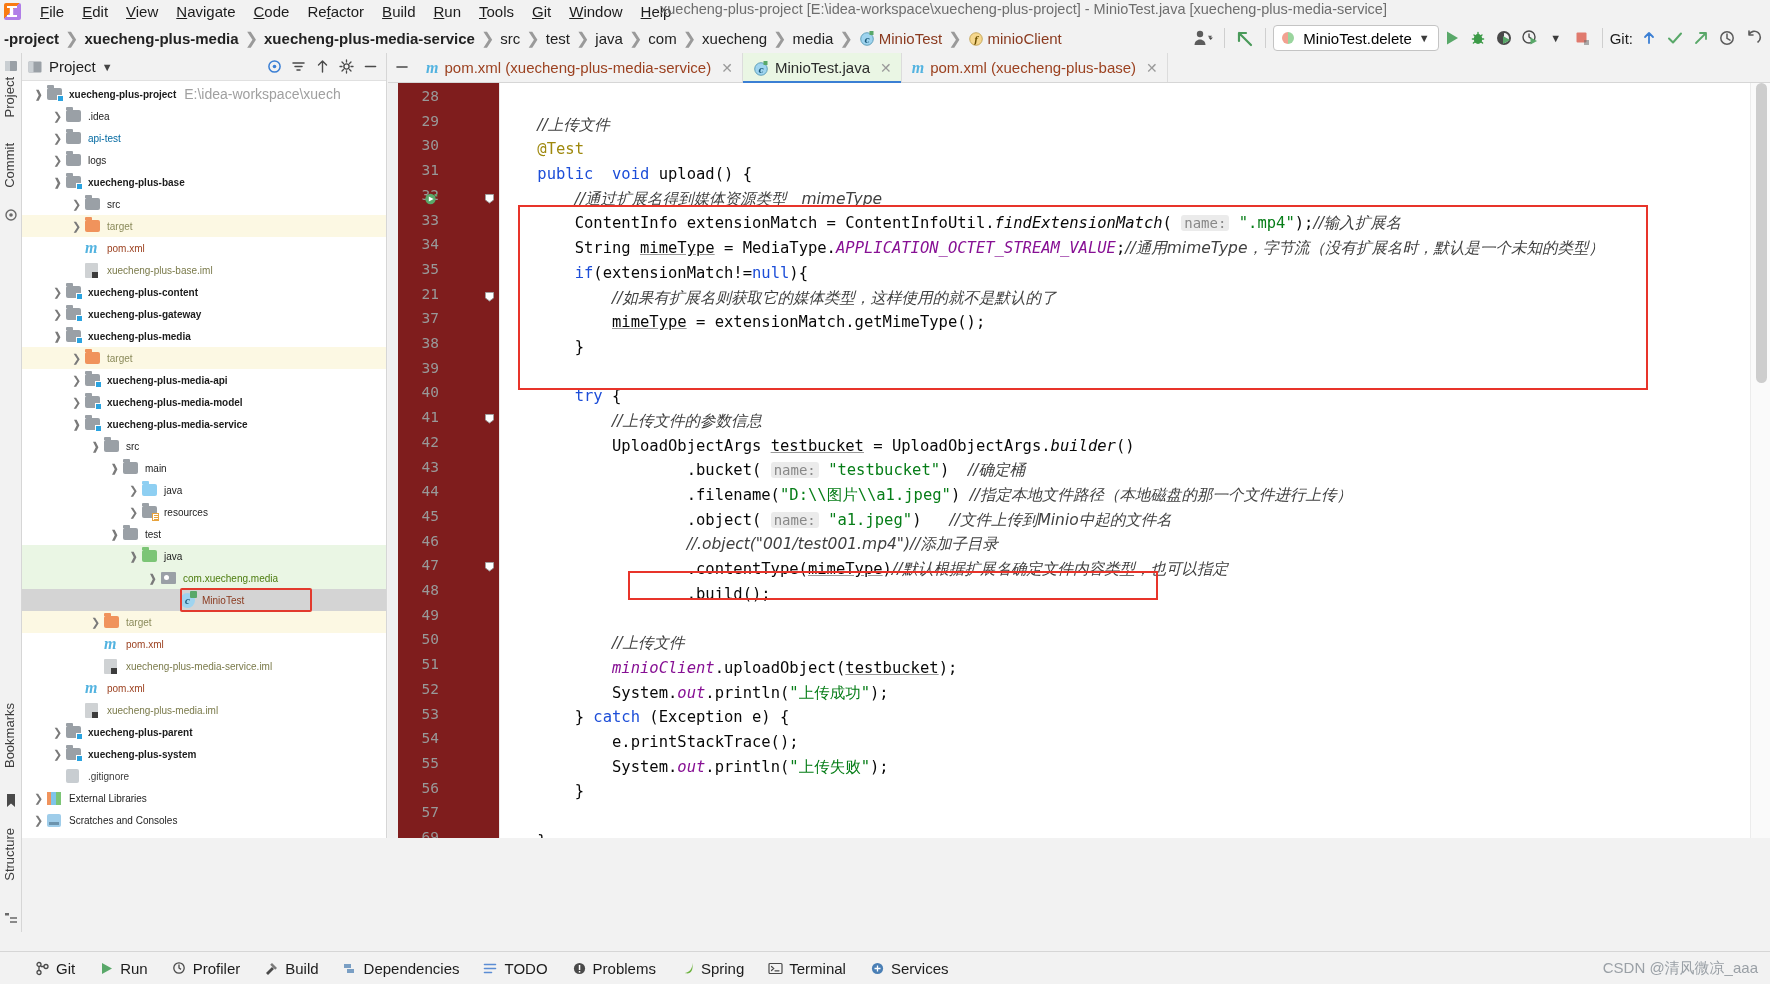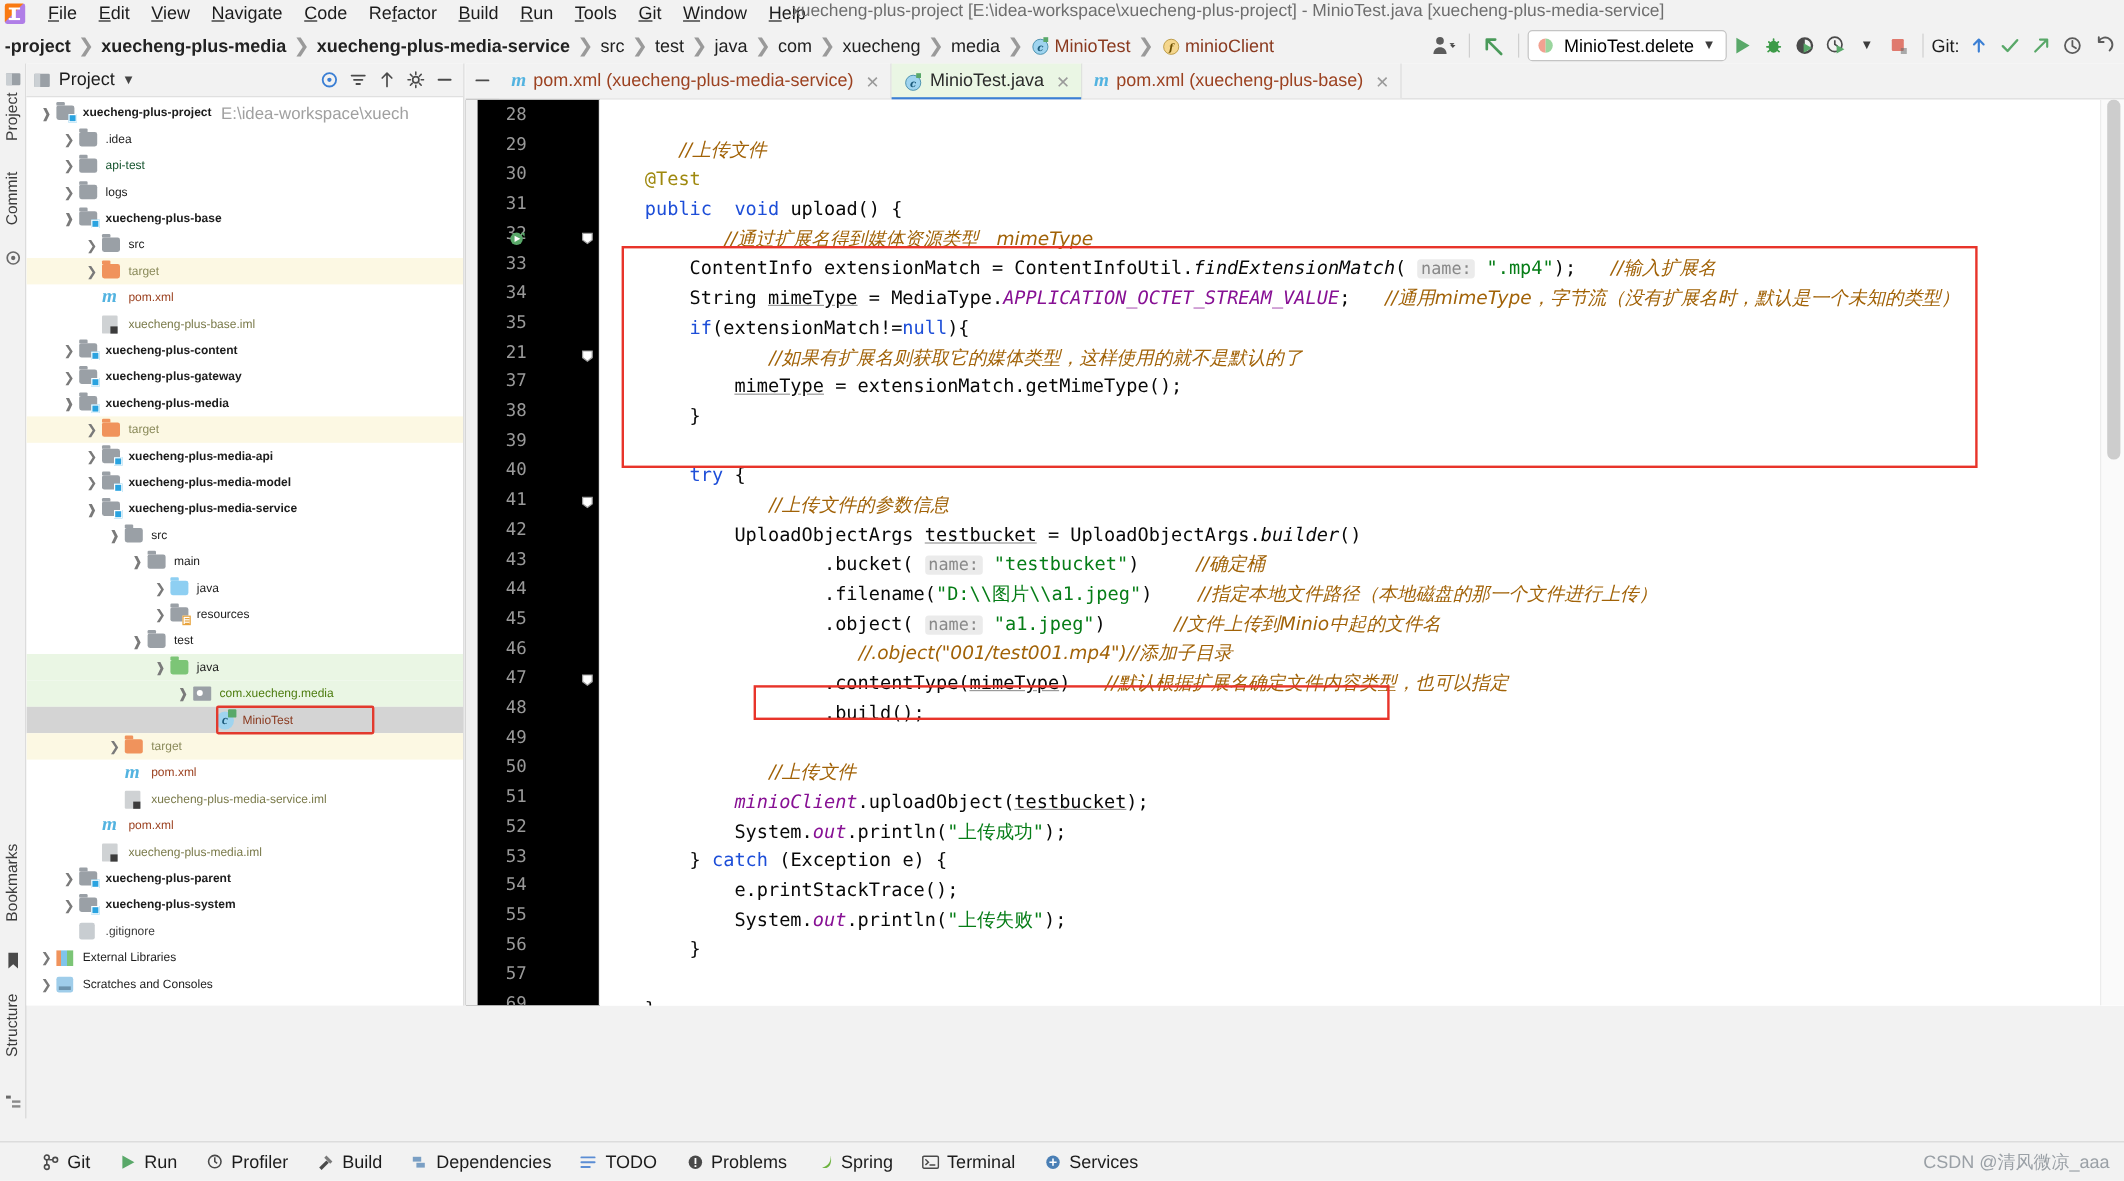--- a/index.html
+++ b/index.html
@@ -144,39 +144,39 @@
     white-space:nowrap; position:relative;
   }
   .etab.active { background:#eaf6e4; }
   .etab.active::after{ content:""; position:absolute; left:0; right:0; bottom:-1px; height:2px; background:#3b7fd4; }
   .etab .xclose { color:#9a9a9a; font-size:14px; margin-left:4px; }
   .etab-name-maven { color:#9c4221; }
 
   .codewrap { position:absolute; top:30px; left:0; right:0; bottom:0; background:#fff; overflow:hidden; }
 
   .gutter {
-    position:absolute; left:0; top:0; width:112px; bottom:0; background:#000000;
+    position:absolute; left:0; top:0; width:112px; bottom:0; background:#7f1d1d;
     border-right:1px solid #ececec;
   }
   .gutter-strip { position:absolute; left:0; top:0; width:10px; bottom:0; background:#f0f0f0; }
 
   .lnum {
     position:absolute; right:60px; font-family:"DejaVu Sans Mono", monospace; font-size:14.5px;
     color:#999999; text-align:right; width:28px;
   }
   .gmark { position:absolute; font-size:12px; }
 
   .codearea {
     position:absolute; left:112px; top:0; right:20px; bottom:0;
     font-family:"DejaVu Sans Mono", monospace; font-size:15.5px; line-height:24.7px;
     white-space:pre; color:#080808; padding-top:5px;
   }
   .cl { height:24.7px; white-space:pre; }
   .kw      { color:#1d4ed8; font-weight:normal; }
-  .cmt-zh  { color:#a16207; font-style:italic; font-family:"DejaVu Sans", sans-serif;margin-left:29px; }
+  .cmt-zh  { color:#404040; font-style:italic; font-family:"DejaVu Sans", sans-serif; }
   .str     { color:#067d17; }
   .stat    { color:#871094; font-style:italic; }
   .meth-it { font-style:italic; }
   .fld     { color:#871094; }
   .anno    { color:#9e880d; }
   .hint    { background:#ebebeb; color:#888; border-radius:3px; padding:0 3px; font-size:14px; }
   .uline   { text-decoration:underline; text-decoration-color:#9a9a9a; }
   .minio-var { color:#871094; font-style:italic; }
 
   .redbox { position:absolute; border:2px solid #e8342a; pointer-events:none; }
@@ -451,21 +451,21 @@
           <span class="ticon">
             <span class="fold fold-gray"></span>
           </span>
           <span class="tlabel" style="color:#1c1c1c">.idea</span>
         </div>
         <div class="trow" style="padding-left: 29px;">
           <span class="twist">❯</span>
           <span class="ticon">
             <span class="fold fold-gray"></span>
           </span>
-          <span class="tlabel" style="color:#14532d">api-test</span>
+          <span class="tlabel" style="color:#0369a1">api-test</span>
         </div>
         <div class="trow" style="padding-left: 29px;">
           <span class="twist">❯</span>
           <span class="ticon">
             <span class="fold fold-gray"></span>
           </span>
           <span class="tlabel" style="color:#1c1c1c">logs</span>
         </div>
         <div class="trow" style="padding-left: 29px;">
           <span class="twist">❱</span>

